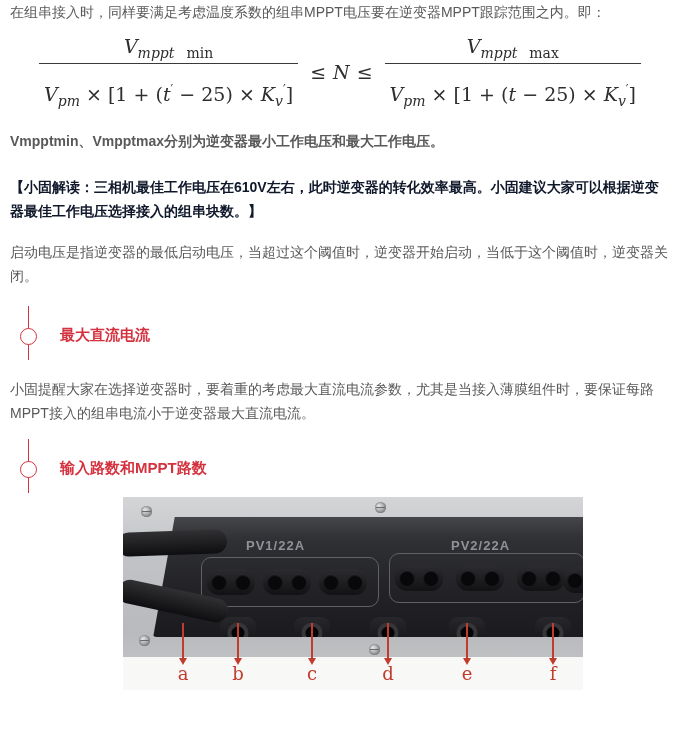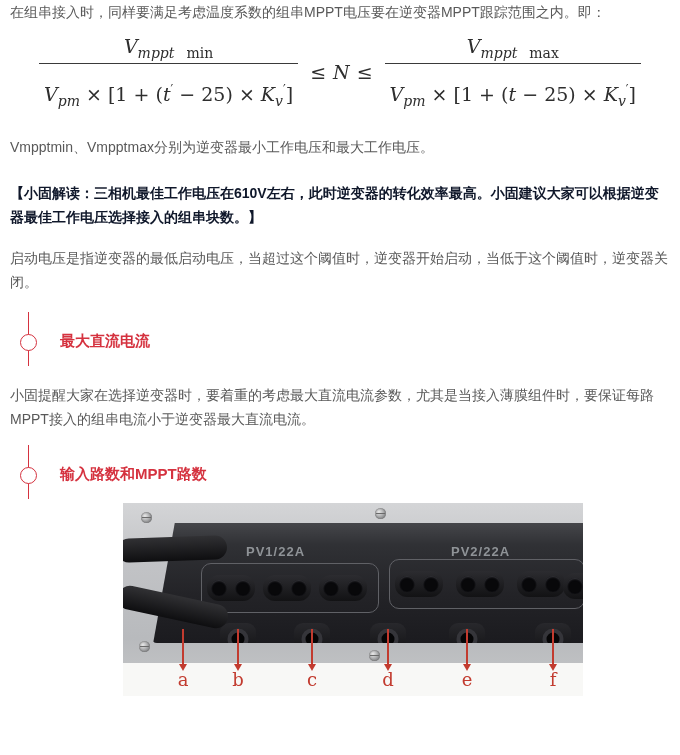--- a/index.html
+++ b/index.html
@@ -3,21 +3,21 @@
 <meta charset="utf-8">
 <style>
   html, body { margin:0; padding:0; background:#ffffff; }
   body {
     width:680px; height:755px; overflow:hidden;
     font-family:"Liberation Sans","DejaVu Sans",sans-serif;
     font-size:14px; line-height:24px; color:#595959;
   }
   .para { margin:0 12px 0 10px; }
   .p-intro { padding-top:0; }
-  .p-note  { margin-top:26px; }
+  .p-note  { margin-top:20px;font-weight:bold; }
   .p-tip   { margin-top:22px; font-weight:bold; color:#0f172a; }
 
   
   .formula {
     margin-top:12px; display:flex; justify-content:center; align-items:center;
     gap:12px; color:#2e2e2e; font-family:"DejaVu Serif","Liberation Serif",serif;
     font-size:19px; line-height:1.15;
   }
   .frac { display:inline-flex; flex-direction:column; align-items:center; }
   .frac .num { padding:0 4px 2px; }

